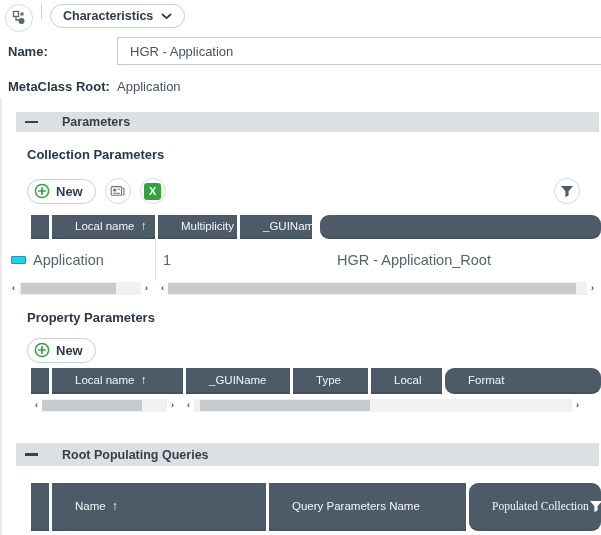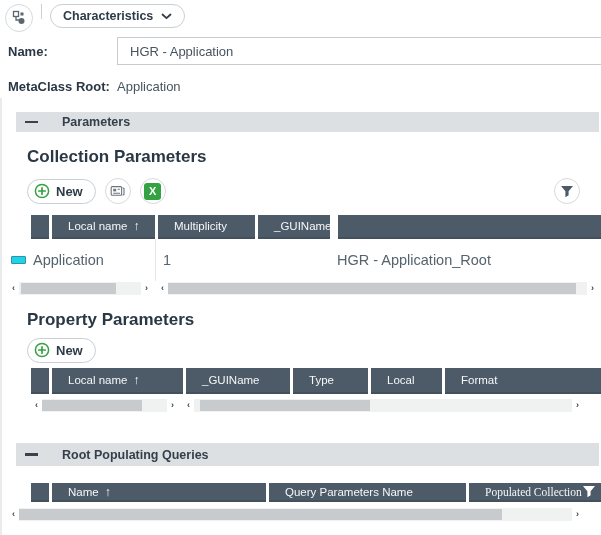--- a/index.html
+++ b/index.html
@@ -46,21 +46,21 @@
   
   .section-bar {
     margin-left:16px; margin-right:2px; height:20px;
     background:#dce0e3; display:flex; align-items:center; cursor:pointer;
   }
   .bar-params { margin-top:17px; }
   .bar-queries { margin-top:31px; height:23px; }
   .dash { width:13px; height:2.5px; background:#39434d; margin-left:9px; flex:none; }
   .section-title { margin-left:24px; font-size:12.5px; font-weight:bold; color:#343f4b; }
 
-  .subheading { margin:15px 0 0 27px; font-size:17px; font-weight:bold; color:#2a3744; height:15px; }
+  .subheading { margin:15px 0 0 27px; font-size:13px; font-weight:bold; color:#2a3744; height:15px; }
   .subheading2 { margin-top:15px; }
 
   
   .toolbar { display:flex; align-items:center; margin:16px 21px 0 27px; height:26px; }
   .toolbar2 { margin-top:12px; }
   .new-btn { height:25px; border-radius:13px; padding:0 12px 0 6px; }
   .new-btn .nb-label { margin-left:6px; font-size:13px; font-weight:bold; color:#2e3b49; }
   .tool-gap { width:9px; flex:none; }
   .circle-sm { width:26px; height:26px; }
   .excel-box {
@@ -69,33 +69,33 @@
     display:flex; align-items:center; justify-content:center;
   }
   .filter-btn { margin-left:auto; }
 
   
   .grid { margin-left:8px; width:593px; position:relative; }
   .grid-collection { margin-top:11px; }
   .grid-property { margin-left:31px; width:570px; margin-top:5px; }
   .grid-queries { margin-top:17px; }
   .grid-head { display:flex; height:24px; }
-  .grid-head.tall { height:19px;margin-top:11px; }
+  .grid-head.tall { height:48px;margin-top:11px; }
   .head-spacer { width:23px; flex:none; }
   .th {
     background:var(--header-bg,#4d5b69); color:#f5f7f8;
     font-size:11.5px; display:flex; align-items:center;
-    padding:0 4px 0 16px; flex:none; height:100%;
+    padding:0 4px 0 23px; flex:none; height:100%;
     border-bottom:2px solid #43505d; cursor:pointer; white-space:nowrap; overflow:hidden;
   }
   .th.blank { padding:0; cursor:default; }
   .hgap { width:3px; flex:none; background:#fff; }
   .hgap5 { width:5px; flex:none; background:#fff; }
   .sort { margin-left:6px; font-weight:bold; font-size:12px; }
-  .th-flex { flex:1 1 auto; }
+  .th-flex { flex:1 1 auto;border-radius:9px; }
   .th-between { justify-content:space-between; padding-right:10px;font-family:Liberation Serif, serif; }
 
   .grid-row { display:flex; align-items:center; height:42px; position:relative; background:#fff; cursor:pointer; }
   .cell { font-size:14.5px; color:#55636e; flex:none; white-space:nowrap; }
   .icon-cell { width:23px; display:flex; justify-content:flex-start; padding-left:3px; }
   .coll-icon { width:15px; height:8px; background:var(--collection-icon-cyan,#1ed3e6); border:1px solid #2e93a8; border-radius:1px; }
   .pane-line { position:absolute; left:147px; top:0; bottom:0; width:1px; background:#e3e6e8; }
   .empty-body { height:4px; }
 
   
@@ -189,21 +189,21 @@
   <div class="grid grid-collection">
     <div class="grid-head">
       <div class="head-spacer"></div>
       <div class="th blank" style="width:18px"></div>
       <div class="hgap"></div>
       <div class="th" style="width:103px">
         <span>Local name</span>
         <span class="sort">↑</span>
       </div>
       <div class="hgap"></div>
-      <div class="th" style="width:97px">
+      <div class="th" style="width:79px">
         <span>Multiplicity</span>
       </div>
       <div class="hgap"></div>
       <div class="th" style="width:72px">
         <span>_GUIName</span>
       </div>
       <div class="hgap"></div>
       <div class="hgap5"></div>
       <div class="th blank th-flex"></div>
     </div>

